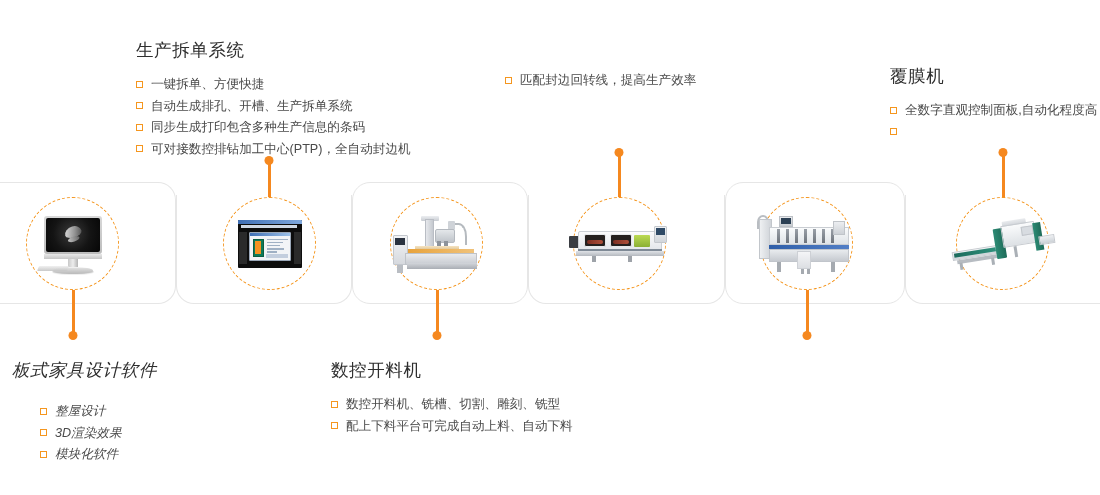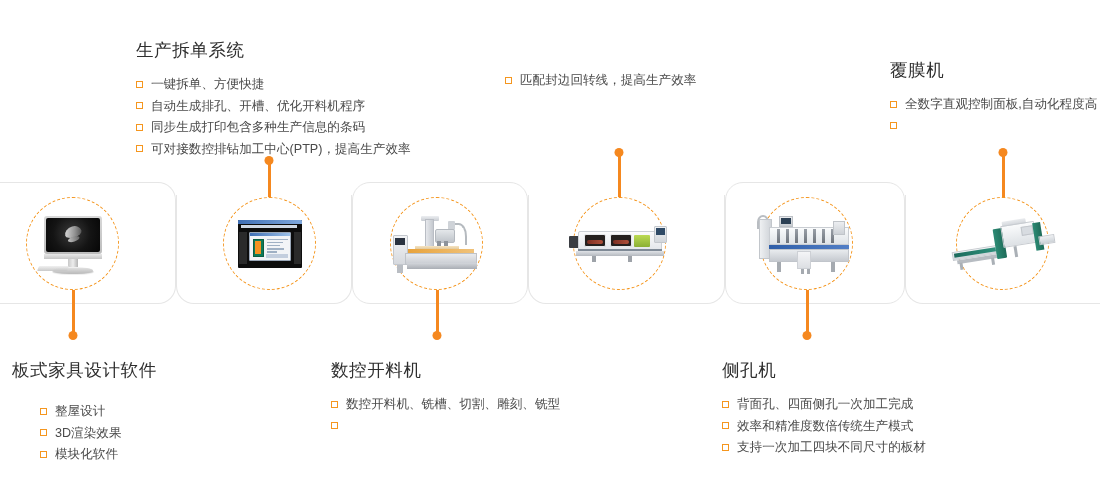--- a/index.html
+++ b/index.html
@@ -378,59 +378,51 @@
           <div class="footB"></div>
           <div class="footC"></div>
       </div>
     </div>
   </div>
 
   <div class="block" style="left:136px; top:38px; width:300px;">
     <div class="title c">生产拆单系统</div>
     <ul>
       <li><span class="bullet"></span><span>一键拆单、方便快捷</span></li>
-      <li><span class="bullet"></span><span>自动生成排孔、开槽、优化开料机程序</span></li>
+      <li><span class="bullet"></span><span>自动生成排孔、开槽、生产拆单系统</span></li>
       <li><span class="bullet"></span><span>同步生成打印包含多种生产信息的条码</span></li>
-      <li><span class="bullet"></span><span>可对接数控排钻加工中心(PTP)，提高生产效率</span></li>
+      <li><span class="bullet"></span><span>可对接数控排钻加工中心(PTP)，全自动封边机</span></li>
     </ul>
   </div>
 
   <div class="block" style="left:505px; top:58px; width:230px;">
     <ul>
       <li><span class="bullet"></span><span>匹配封边回转线，提高生产效率</span></li>
     </ul>
   </div>
 
-  <div class="block" style="left:890px; top:58px; width:210px;">
+  <div class="block" style="left:890px; top:64px; width:210px;">
     <div class="title c" style="width:200px;">覆膜机</div>
     <ul>
       <li><span class="bullet"></span><span>全数字直观控制面板,自动化程度高</span></li>
       <li><span class="bullet"></span></li>
     </ul>
   </div>
 
-  <div class="block" style="left:12px; top:358px; width:190px;">
+  <div class="block" style="left:12px; top:358px; width:190px;font-style:italic;">
     <div class="title l">板式家具设计软件</div>
     <ul style="margin-left:28px;margin-top:19px;">
       <li><span class="bullet"></span><span>整屋设计</span></li>
       <li><span class="bullet"></span><span>3D渲染效果</span></li>
       <li><span class="bullet"></span><span>模块化软件</span></li>
     </ul>
   </div>
 
   <div class="block" style="left:331px; top:358px; width:275px;">
     <div class="title c">数控开料机</div>
     <ul>
       <li><span class="bullet"></span><span>数控开料机、铣槽、切割、雕刻、铣型</span></li>
-      <li><span class="bullet"></span></li>
+      <li><span class="bullet"></span><span>配上下料平台可完成自动上料、自动下料</span></li>
     </ul>
   </div>
 
-  <div class="block" style="left:722px; top:358px; width:275px;">
-    <div class="title c" style="width:255px;">侧孔机</div>
-    <ul>
-      <li><span class="bullet"></span><span>背面孔、四面侧孔一次加工完成</span></li>
-      <li><span class="bullet"></span><span>效率和精准度数倍传统生产模式</span></li>
-      <li><span class="bullet"></span><span>支持一次加工四块不同尺寸的板材</span></li>
-    </ul>
-  </div>
 
 </div>
 
 </body></html>

